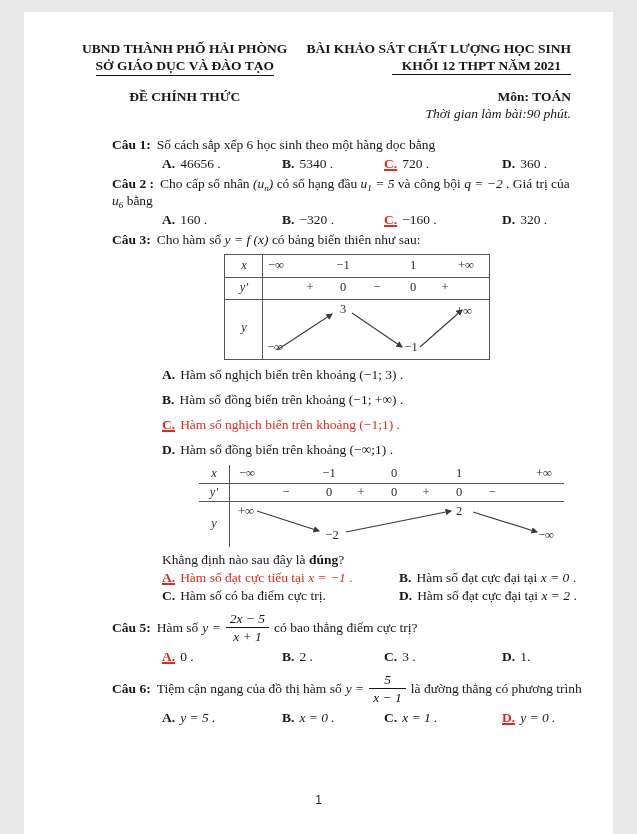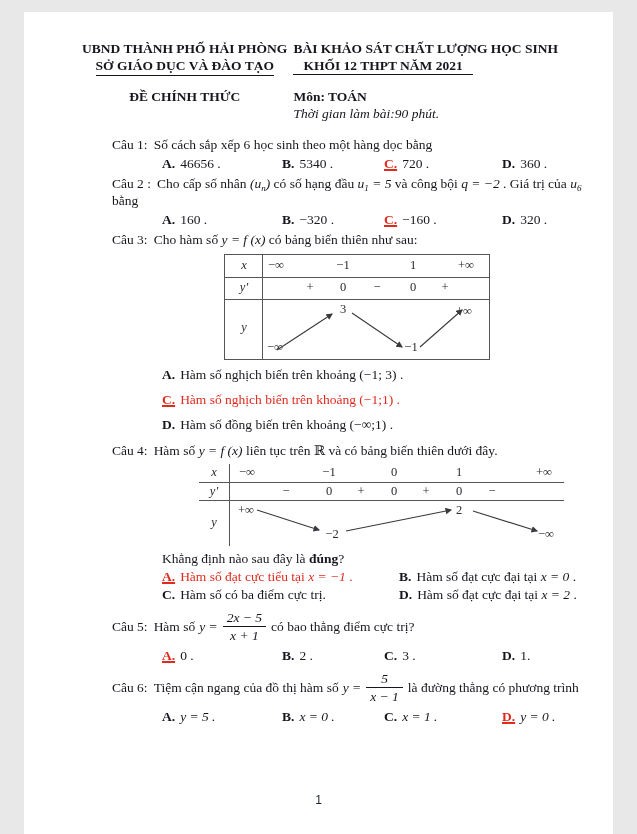--- a/index.html
+++ b/index.html
@@ -9,28 +9,28 @@
     font-family:"Liberation Serif","DejaVu Serif",serif;
     font-size:13.5px;color:#16161e;line-height:17px;
   }
   .bold{font-weight:bold}
   .ital{font-style:italic}
   .mi{font-style:italic}
   sub.msub{font-size:9px;font-style:italic;vertical-align:-3px;line-height:0}
   
   .hrow1{display:flex;justify-content:space-between;padding:28px 42px 0 52px}
   .hcol-l{width:235px;text-align:center}
-  .hcol-r{width:300px;text-align:left}
+  .hcol-r{width:300px;text-align:right}
   .uline{display:inline-block;border-bottom:1.4px solid #16161e;padding-bottom:1px}
   .uline-wide{display:inline-block;border-bottom:1.4px solid #16161e;padding:0 10px 0 10px}
   .hrow2{display:flex;justify-content:space-between;padding:12px 42px 0 52px}
   
   .content{margin-top:14px}
   .qline{padding-left:88px;padding-right:30px;margin-top:3px}
-  .qlabel{font-weight:normal;margin-right:6px}
+  .qlabel{font-weight:bold;margin-right:6px}
   .optrow{display:flex;padding-left:138px;margin-top:2px}
   .optrow .o1{width:120px}.optrow .o2{width:102px}.optrow .o3{width:118px}.optrow .o4{flex:1}
   .optrow2{display:flex;padding-left:138px;margin-top:1px}
   .optrow2 .oL{width:237px}.optrow2 .oR{flex:1}
   .optline{padding-left:138px;margin-top:4px;line-height:21px}
   .letter{font-weight:bold;margin-right:5px}
   .correct > .letter, .correct .letter{color:#df2b1e;text-decoration:underline;text-decoration-color:#df2b1e;text-decoration-thickness:1.5px}
   .fullred.correct{color:#df2b1e}
   .promptline{padding-left:138px;margin-top:6px}
   
@@ -126,26 +126,24 @@
             <marker id="ah3" markerWidth="7" markerHeight="7" refX="5" refY="3" orient="auto">
               <path d="M0,0 L6,3 L0,6 z" fill="#3a3a3e"></path>
             </marker>
           </defs>
         <line x1="15" y1="51" x2="70" y2="15" stroke="#3a3a3e" stroke-width="1.1" marker-end="url(#ah3)"></line>
         <line x1="90" y1="14" x2="140" y2="48" stroke="#3a3a3e" stroke-width="1.1" marker-end="url(#ah3)"></line>
         <line x1="158" y1="48" x2="200" y2="11" stroke="#3a3a3e" stroke-width="1.1" marker-end="url(#ah3)"></line>
       </svg>
     </div>
     <div class="optline fullred"><span class="letter">A.</span><span>Hàm số nghịch biến trên khoảng </span><span>(−1; 3)</span><span> .</span></div>
+    <div class="optline fullred"><span class="letter">B.</span><span>Hàm số đồng biến trên khoảng </span><span>(−1; +∞)</span><span> .</span></div>
     <div class="optline fullred correct"><span class="letter">C.</span><span>Hàm số nghịch biến trên khoảng </span><span>(−1;1)</span><span> .</span></div>
     <div class="optline fullred"><span class="letter">D.</span><span>Hàm số đồng biến trên khoảng </span><span>(−∞;1)</span><span> .</span></div>
 
-    <div class="qline" style="margin-top:7px">
-      <span class="qlabel">Câu 4:</span><span>Hàm số </span><span class="mi">y = f (x)</span><span> liên tục trên </span><span>ℝ</span><span> và có bảng biến thiên dưới đây.</span>
-    </div>
     <div class="vt4">
       <div class="h1"></div>
       <div class="h2"></div>
       <div class="v1"></div>
       <span class="cell mi" style="left:15px;top:0px">x</span>
       <span class="cell mi" style="left:15px;top:19px">y′</span>
       <span class="cell mi" style="left:15px;top:50px">y</span>
       <span class="cell" style="left:48px;top:0px">−∞</span>
       <span class="cell" style="left:130px;top:0px">−1</span>
       <span class="cell" style="left:195px;top:0px">0</span>

